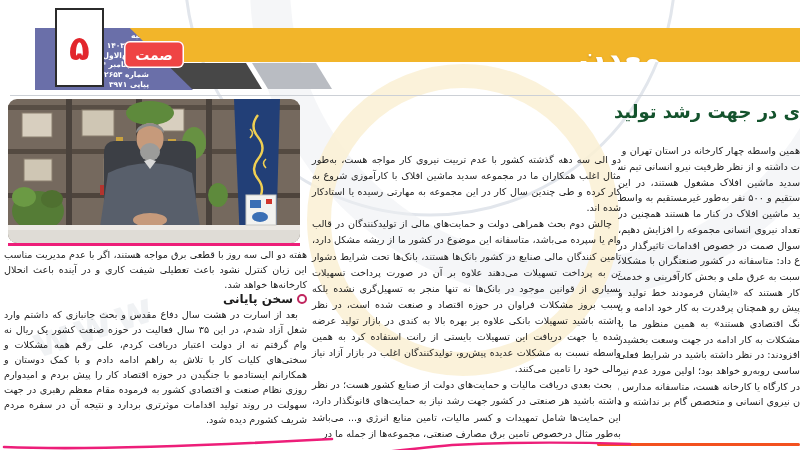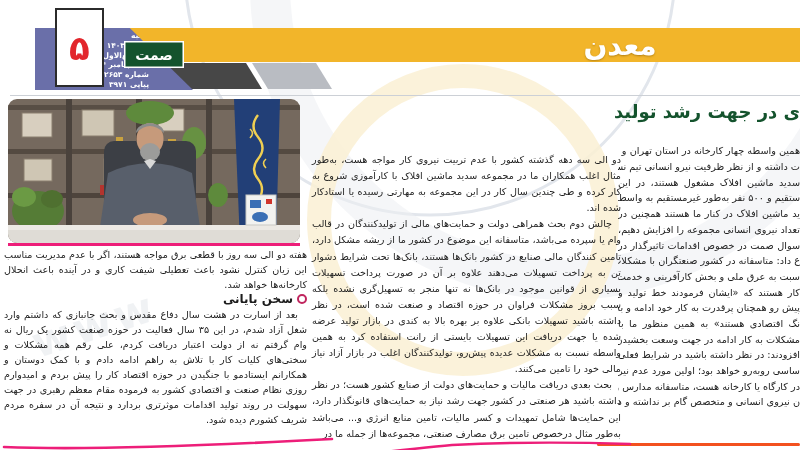--- a/index.html
+++ b/index.html
@@ -3,31 +3,31 @@
 <meta charset="utf-8">
 <style>
   html,body{margin:0;padding:0;background:#fff;}
   .page{position:relative;width:800px;height:450px;overflow:hidden;background:#ffffff;
         font-family:"DejaVu Sans",sans-serif;color:#1c1c1c;}
   .abs{position:absolute;}
   svg{display:block;}
   
   .yellow-band{left:128px;top:28px;width:672px;height:34px;background:#f2b52a;
                clip-path:polygon(0 0,100% 0,100% 100%,35px 100%);z-index:3;}
-  .section-title{position:absolute;right:120px;top:1px;width:120px;text-align:center;
-                 font-size:28px;font-weight:bold;color:#ffffff;direction:rtl;
+  .section-title{position:absolute;right:120px;top:11px;width:120px;text-align:center;
+                 font-size:32px;font-weight:bold;color:#ffffff;direction:rtl;
                  text-shadow:0 1px 2px rgba(130,85,0,.5);}
   .date-panel{left:35px;top:28px;width:158px;height:62px;background:#6a6fa9;
               clip-path:polygon(0 0,60% 0,100% 100%,0 100%);z-index:4;direction:rtl;}
   .date-lines{position:absolute;top:3px;right:44px;text-align:right;color:#ffffff;
               font-size:7.5px;font-weight:bold;line-height:9.8px;white-space:nowrap;}
   .num-box{left:55px;top:8px;width:45px;height:75px;background:#ffffff;border:2px solid #2b2b2b;
            z-index:6;display:flex;align-items:center;justify-content:center;}
   .num-box span{color:#e2262c;font-size:34px;font-weight:bold;line-height:1;}
-  .brand-logo{left:124px;top:41px;width:60px;height:27px;background:#14532d;border-radius:0;
+  .brand-logo{left:124px;top:41px;width:60px;height:27px;background:#ef4444;border-radius:6px;
               z-index:5;display:flex;align-items:center;justify-content:center;
               box-shadow:0 0 0 1.5px #fff inset;}
   .brand-logo span{color:#fff;font-weight:bold;font-size:14px;direction:rtl;line-height:1;}
   .gray-dark{left:150px;top:63px;width:112px;height:26px;background:#474747;
              clip-path:polygon(0 0,calc(100% - 16px) 0,100% 100%,16px 100%);z-index:2;}
   .gray-light{left:252px;top:63px;width:80px;height:26px;background:#b9bcc2;
               clip-path:polygon(0 0,calc(100% - 16px) 0,100% 100%,16px 100%);z-index:2;}
   .header-rule{left:10px;top:95px;width:790px;height:1px;background:#ccd0d6;z-index:1;}
   
   .photo{left:8px;top:99px;width:292px;height:144px;border-radius:9px;overflow:hidden;z-index:3;}

